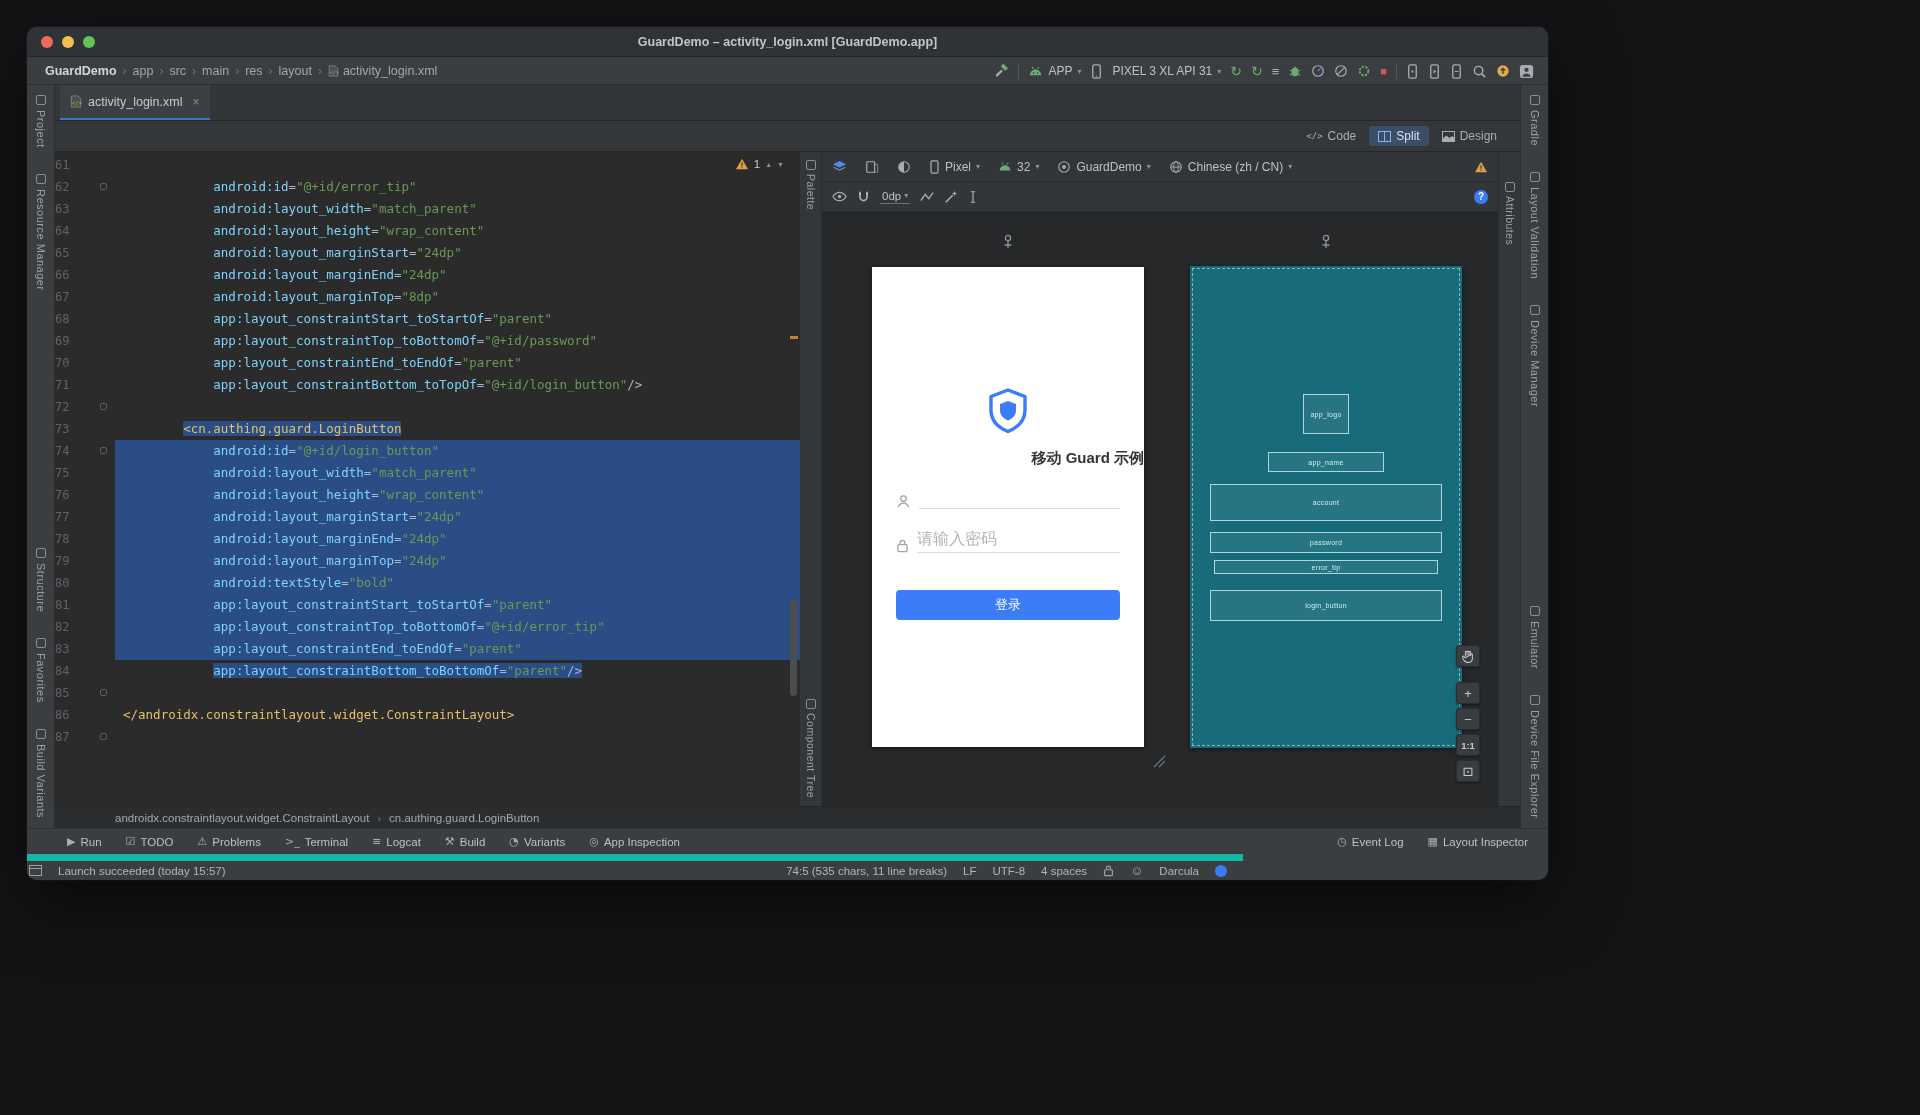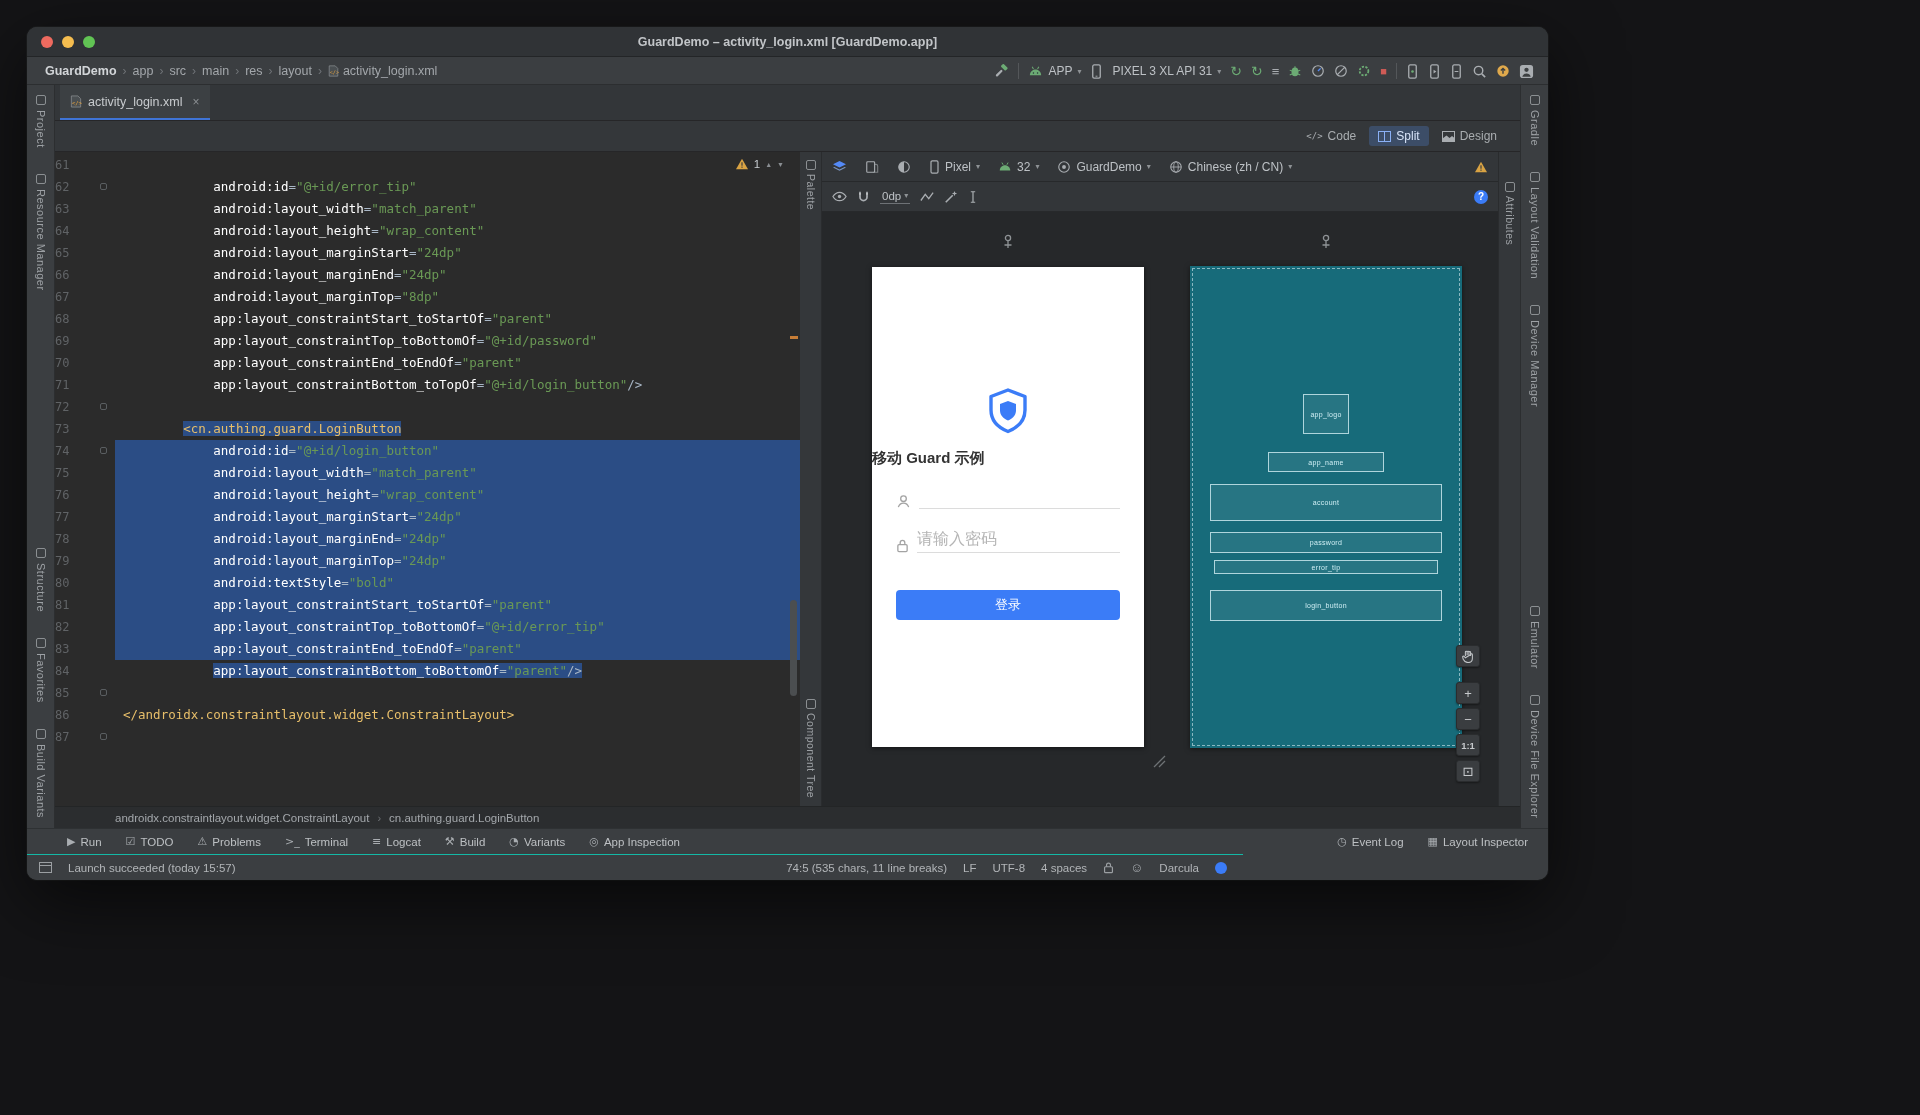--- a/index.html
+++ b/index.html
@@ -56,21 +56,21 @@
   
   .codepane { position:absolute; left:0; top:0; width:745px; height:654px; background:#2b2b2b; overflow:hidden; }
   .gutter { position:absolute; left:0; top:2px; width:60px; }
   .gl { position:relative; width:60px; height:22px; line-height:22px; padding-right:38px; text-align:left;
         font-family:"DejaVu Sans Mono",monospace; font-size:12px; color:#606366; }
   .gmark { position:absolute; right:8px; top:7px; width:7px; height:7px; border:1px solid #5a5e61; border-radius:2px; }
   .codelines { position:absolute; left:60px; top:2px; right:0; }
   .cl { height:22px; line-height:22px; white-space:pre; font-family:"DejaVu Sans Mono",monospace; font-size:12.5px; padding-left:8px; color:#a9b7c6; }
   .cl.sf { background:#2b4d85; }
   .cl .segs.st { background:#2b4d85; }
-  .tk-t { color:#e8bf6a; } .tk-a { color:#ffffff; } .tk-s { color:#6a9955; } .tk-p { color:#a9b7c6; }
+  .tk-t { color:#e8bf6a; } .tk-a { color:#7dd3fc; } .tk-s { color:#6a9955; } .tk-p { color:#a9b7c6; }
   .inspections { position:absolute; top:6px; right:16px; display:flex; align-items:center; gap:5px; font-size:11.5px; color:#c7ccd0; }
   .chev { color:#8a8e92; font-size:7px; line-height:1; }
   .vscroll { position:absolute; right:3px; top:448px; width:7px; height:96px; background:#4b4e50; border-radius:4px; }
   .errstripe { position:absolute; right:2px; top:184px; width:8px; height:3px; background:#c77d36; }
 
   
   .designpane { position:absolute; left:745px; top:0; width:720px; height:654px; background:#34373a; }
   .dstrip { position:absolute; top:0; width:22px; height:654px; background:#34373a; display:flex; flex-direction:column; justify-content:space-between; align-items:center; padding:8px 0; }
   .dstrip.l { left:0; border-right:1px solid #2a2c2e; }
   .dstrip.r { left:698px; border-left:1px solid #2a2c2e; justify-content:flex-start; }
@@ -81,21 +81,21 @@
   .drow1 { top:0;gap:18px; } .drow2 { top:30px; }
   .spacer { flex:1; }
   .margin-ddl { display:flex; align-items:center; gap:3px; font-size:11.5px; color:#bdc1c5; border-bottom:1px solid #6e7276; padding:0 2px 1px; }
   .help { width:14px; height:14px; border-radius:50%; background:#3b7cf7; color:#fff; font-size:10px; display:flex; align-items:center; justify-content:center; font-weight:700; }
 
   .canvas { position:absolute; left:0; top:60px; width:676px; height:594px; background:#26282a; }
 
   
   .phone { position:absolute; left:50px; top:55px; width:272px; height:480px; background:#ffffff; box-shadow:0 1px 5px rgba(0,0,0,.55); }
   .shield { position:absolute; left:113px; top:120px; }
-  .apptitle { position:absolute; left:0; right:0; top:182px; text-align:left; font-size:15px; font-weight:700; color:#333; }
+  .apptitle { position:absolute; left:0; right:0; top:182px; text-align:right; font-size:15px; font-weight:700; color:#333; }
   .field { position:absolute; left:24px; right:24px; height:18px; display:flex; align-items:flex-end; }
   .field.f1 { top:224px; } .field.f2 { top:268px; }
   .field .ficon { margin-right:8px; }
   .finput { flex:1; border-bottom:1px solid #dcdcdc; height:18px; display:flex; align-items:flex-end; }
   .placeholder { font-size:16px; color:#b5b5b5; padding-bottom:2px; }
   .loginbtn { position:absolute; left:24px; right:24px; top:323px; height:30px; border-radius:4px; background:#3b7cf7; color:#fff; font-size:13px; display:flex; align-items:center; justify-content:center; }
 
   
   .bphone { position:absolute; left:368px; top:54px; width:272px; height:482px; background:#176b7a; box-shadow:0 1px 5px rgba(0,0,0,.5); }
   .bphone::before { content:""; position:absolute; inset:2px; border:1px dashed rgba(230,248,252,.55); pointer-events:none; }
@@ -113,21 +113,21 @@
   .zbtn.scale { font-size:9.5px; font-weight:700; }
 
   
   .xmlcrumbs { position:absolute; left:28px; top:779px; width:1465px; height:22px; background:#2b2d2f; border-top:1px solid #232526; display:flex; align-items:center; gap:8px; padding-left:60px; font-size:11.5px; color:#a8acb0; }
   .xmlcrumbs .crumb-sep { font-size:11px; }
   .bottombar { position:absolute; left:0; top:801px; width:1521px; height:26px; background:#3b3e41; border-top:1px solid #2e3133; display:flex; align-items:center; justify-content:space-between; padding:0 20px 0 40px; }
   .bbgroup { display:flex; align-items:center; gap:24px; }
   .bbitem { display:flex; align-items:center; gap:5px; font-size:11.5px; color:#bdc0c3; }
   .bbicon { font-size:11px; color:#a9adb1; line-height:1; font-family:"DejaVu Sans","Liberation Sans",sans-serif; }
 
-  .statusbar { position:absolute; left:0; top:827px; width:1216px; height:26px; background:#3b3e41; border-top:1px solid #14b8a6; display:flex; align-items:center; justify-content:space-between; padding:0 16px 0 12px; font-size:11.5px; color:#b2b5b8; }
+  .statusbar { position:absolute; left:0; top:827px; width:1216px; height:26px; background:#3b3e41; border-top:7px solid #14b8a6; display:flex; align-items:center; justify-content:space-between; padding:0 16px 0 2px; font-size:11.5px; color:#b2b5b8; }
   .sbleft, .sbright { display:flex; align-items:center; gap:16px; }
   .bluedot { width:12px; height:12px; border-radius:50%; background:#3b7cf7; }
   .smiley { color:#a9adb1; font-size:13px; }
 
   svg { display:block; }
 </style>
 </head>
 <body>
 
 <div class="page">

